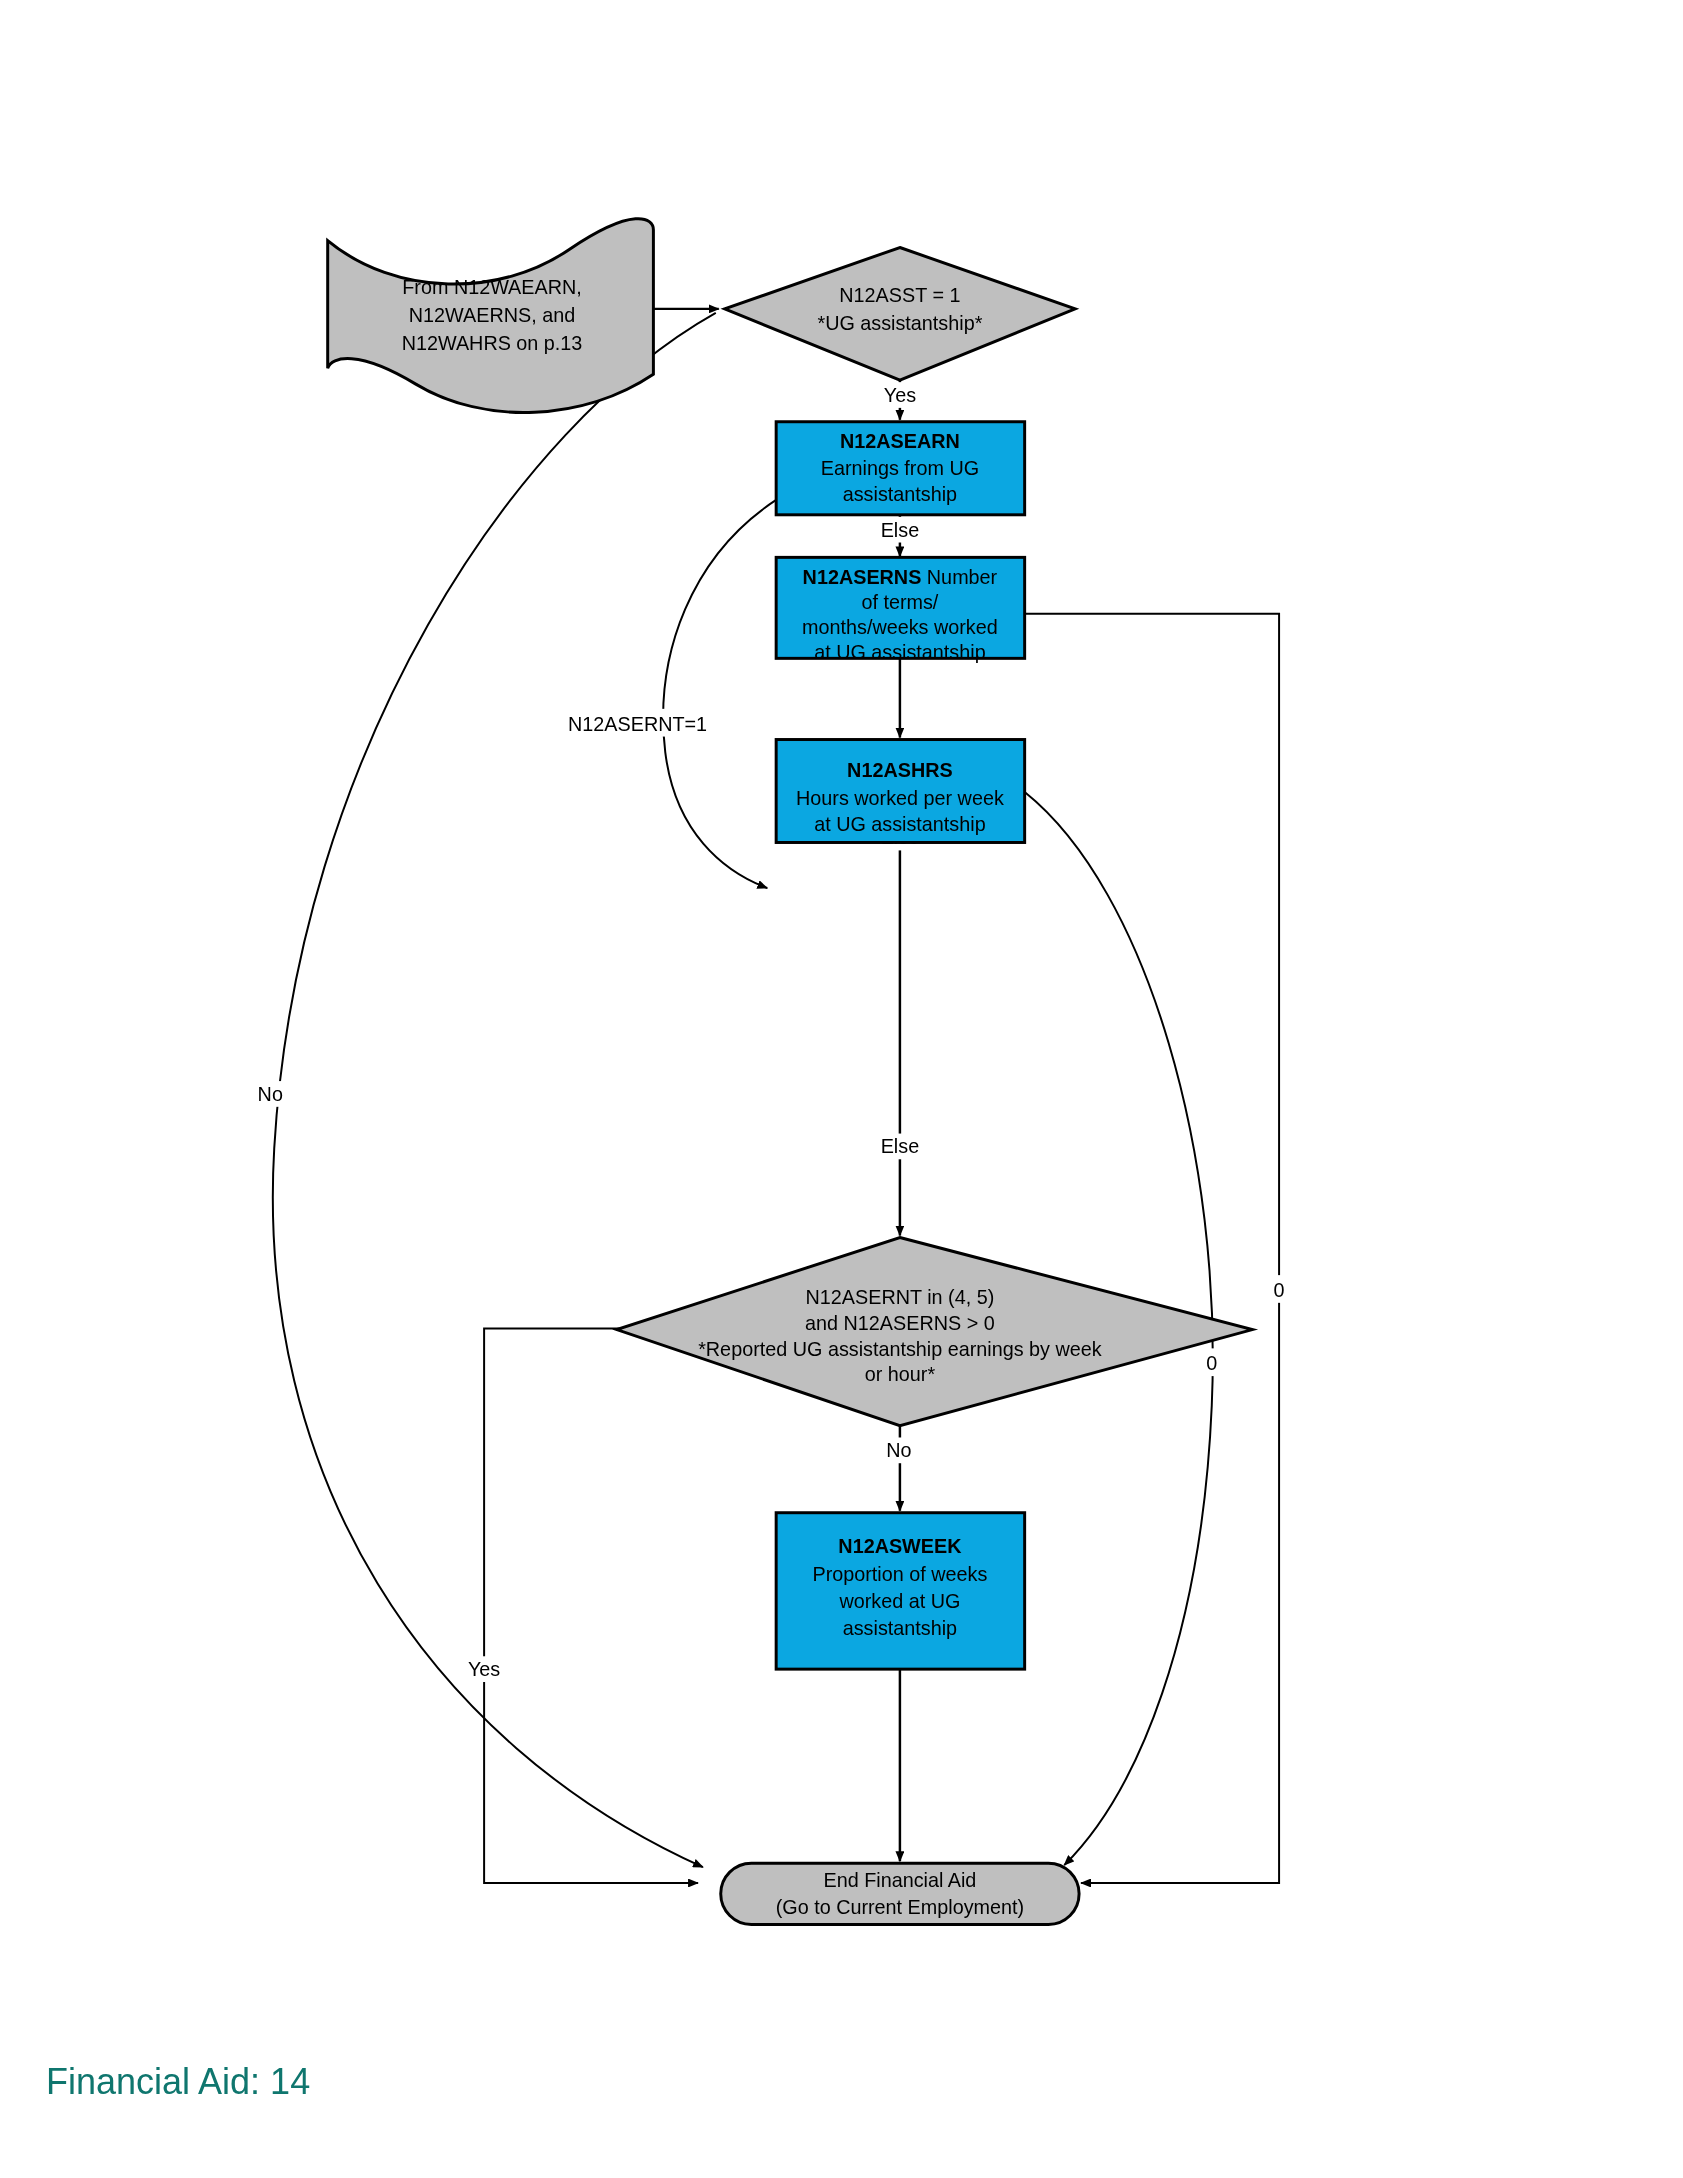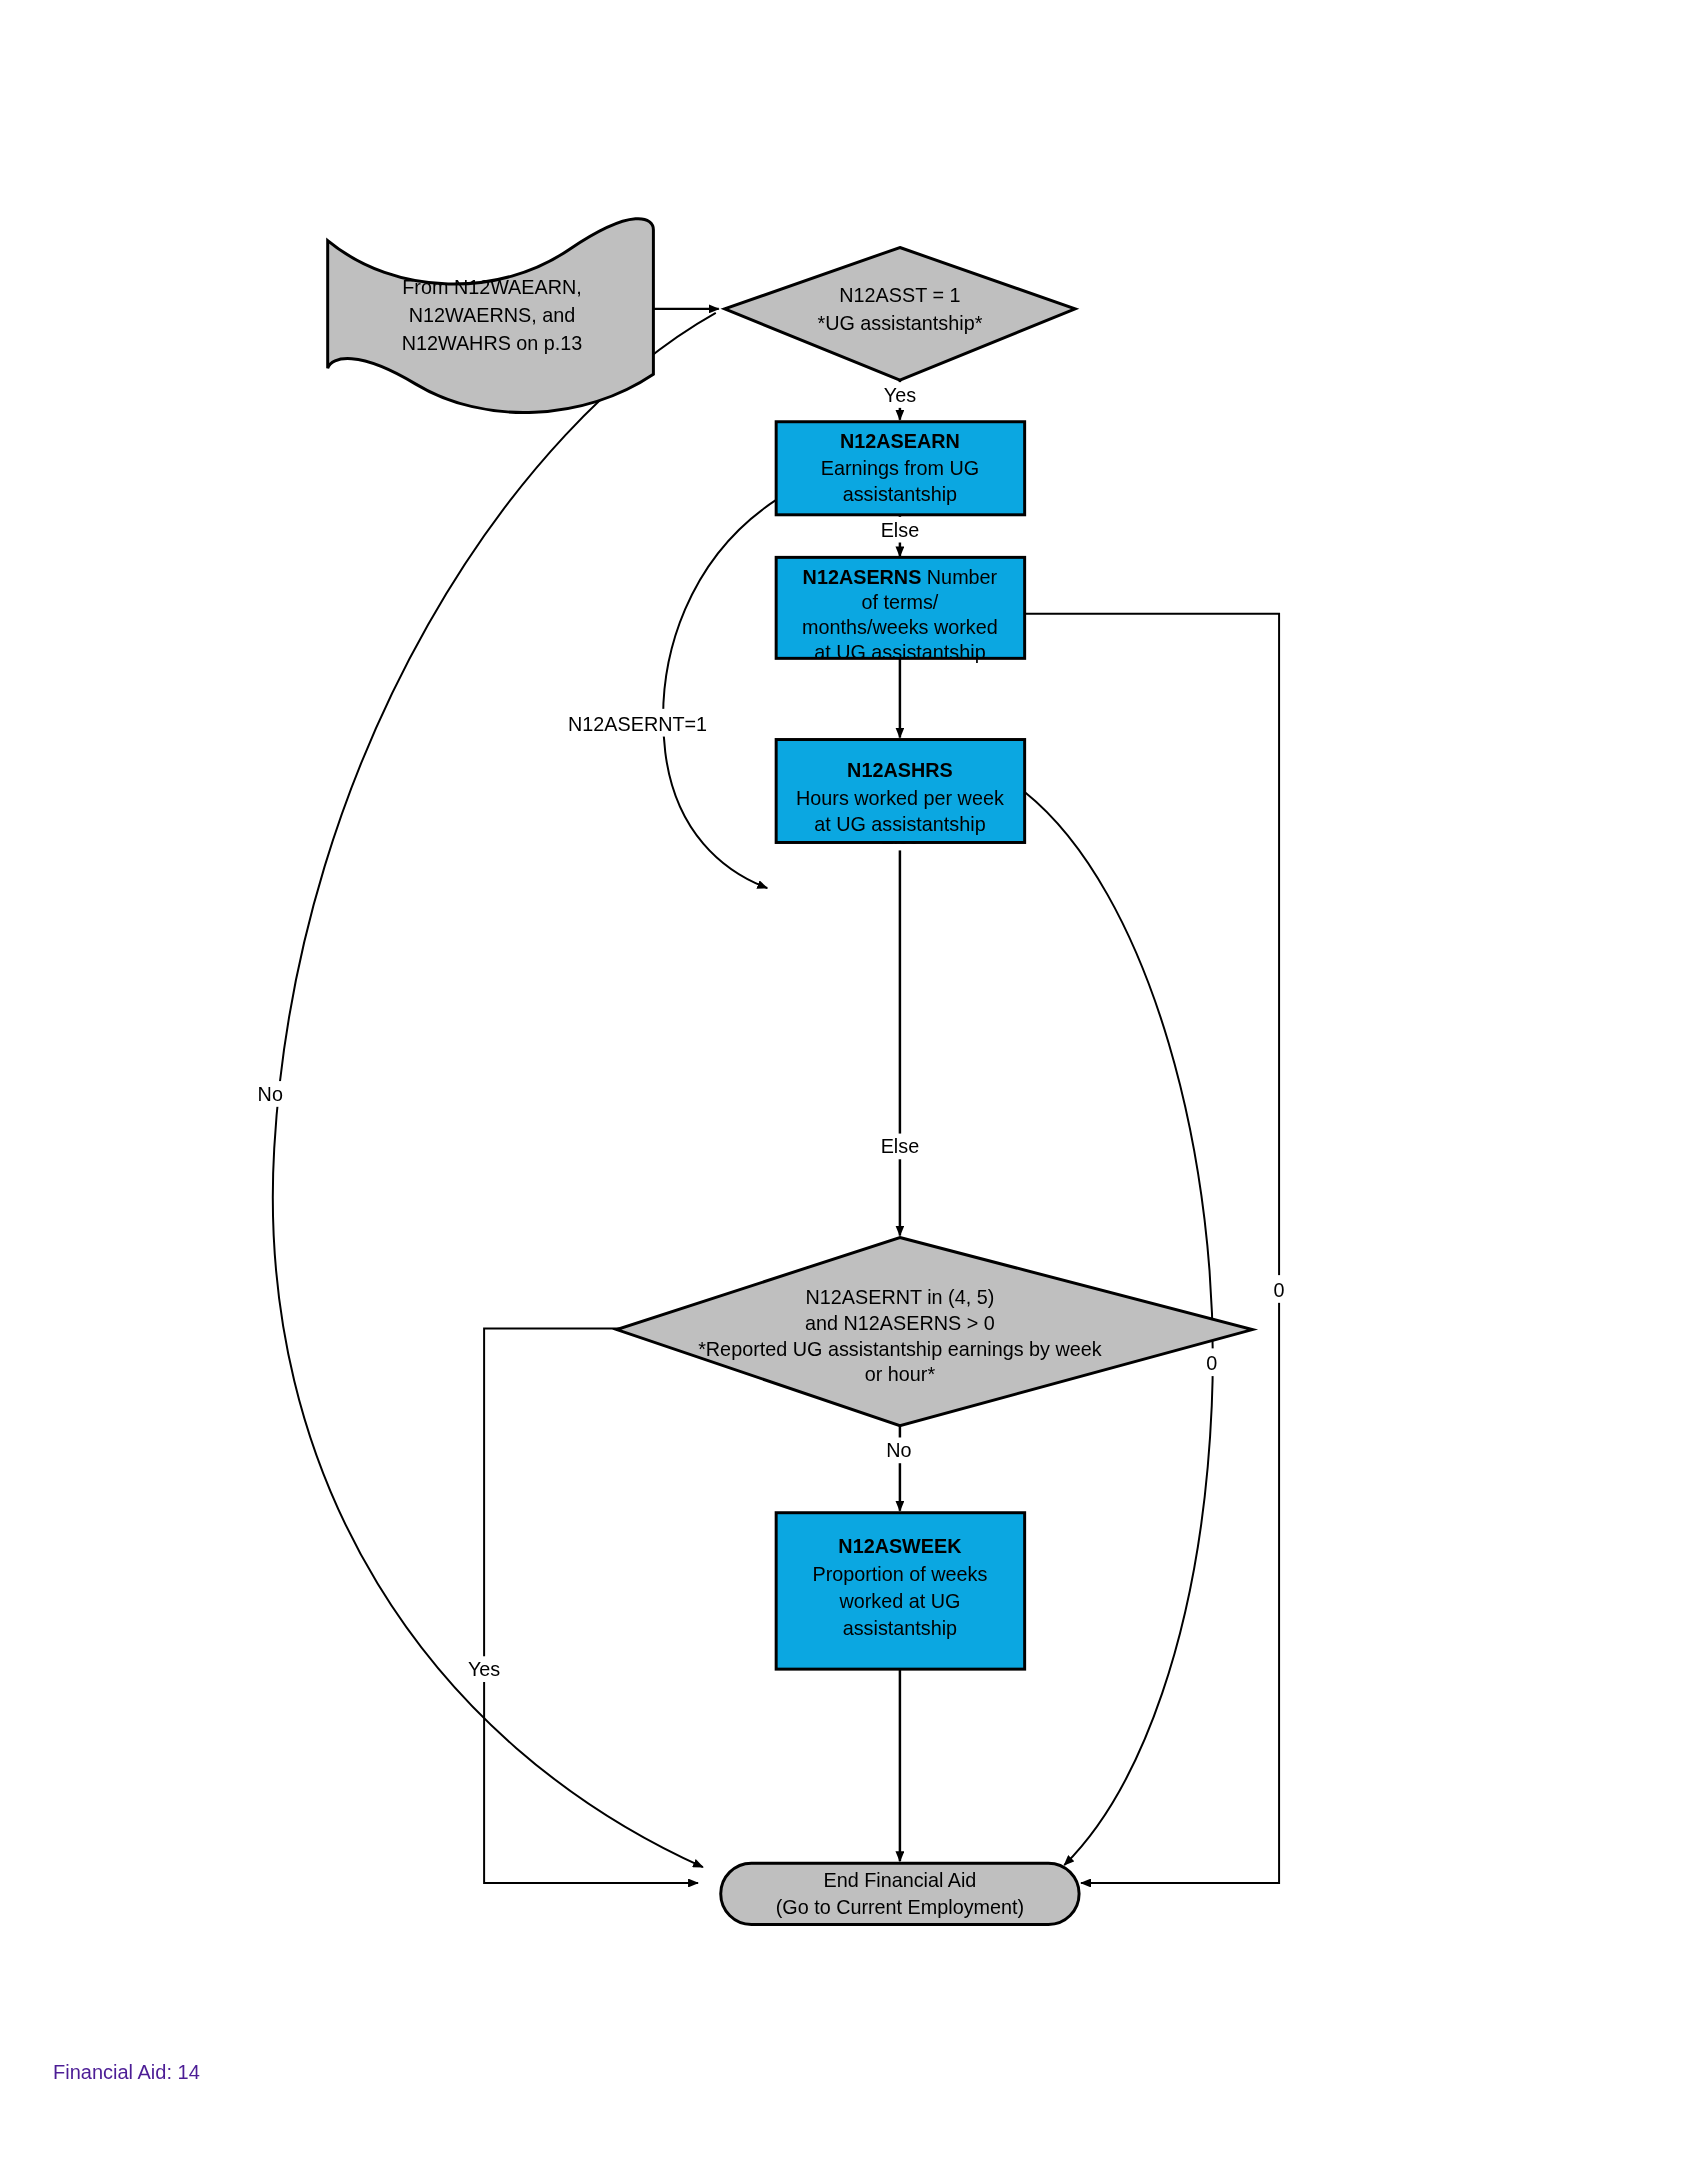--- a/index.html
+++ b/index.html
@@ -65,25 +65,25 @@
     font-family: "Liberation Sans", sans-serif;
     font-size: 20px;
     fill: #000000;
     text-anchor: middle;
   }
   .edge-label-bg {
     fill: #ffffff;
   }
   .page-caption {
     position: absolute;
-    left: 53px;
+    left: 46px;
     top: 2061px;
     font-family: "Liberation Sans", sans-serif;
-    font-size: 20px;
-    color: #4c1d95;
+    font-size: 36px;
+    color: #0f766e;
     white-space: nowrap;
   }
 </style>
 </head>
 <body>
 
 <div id="flowchart-root">
 <svg width="1683" height="2178" viewBox="0 0 1700 2200" xmlns="http://www.w3.org/2000/svg">
 
   <defs>

